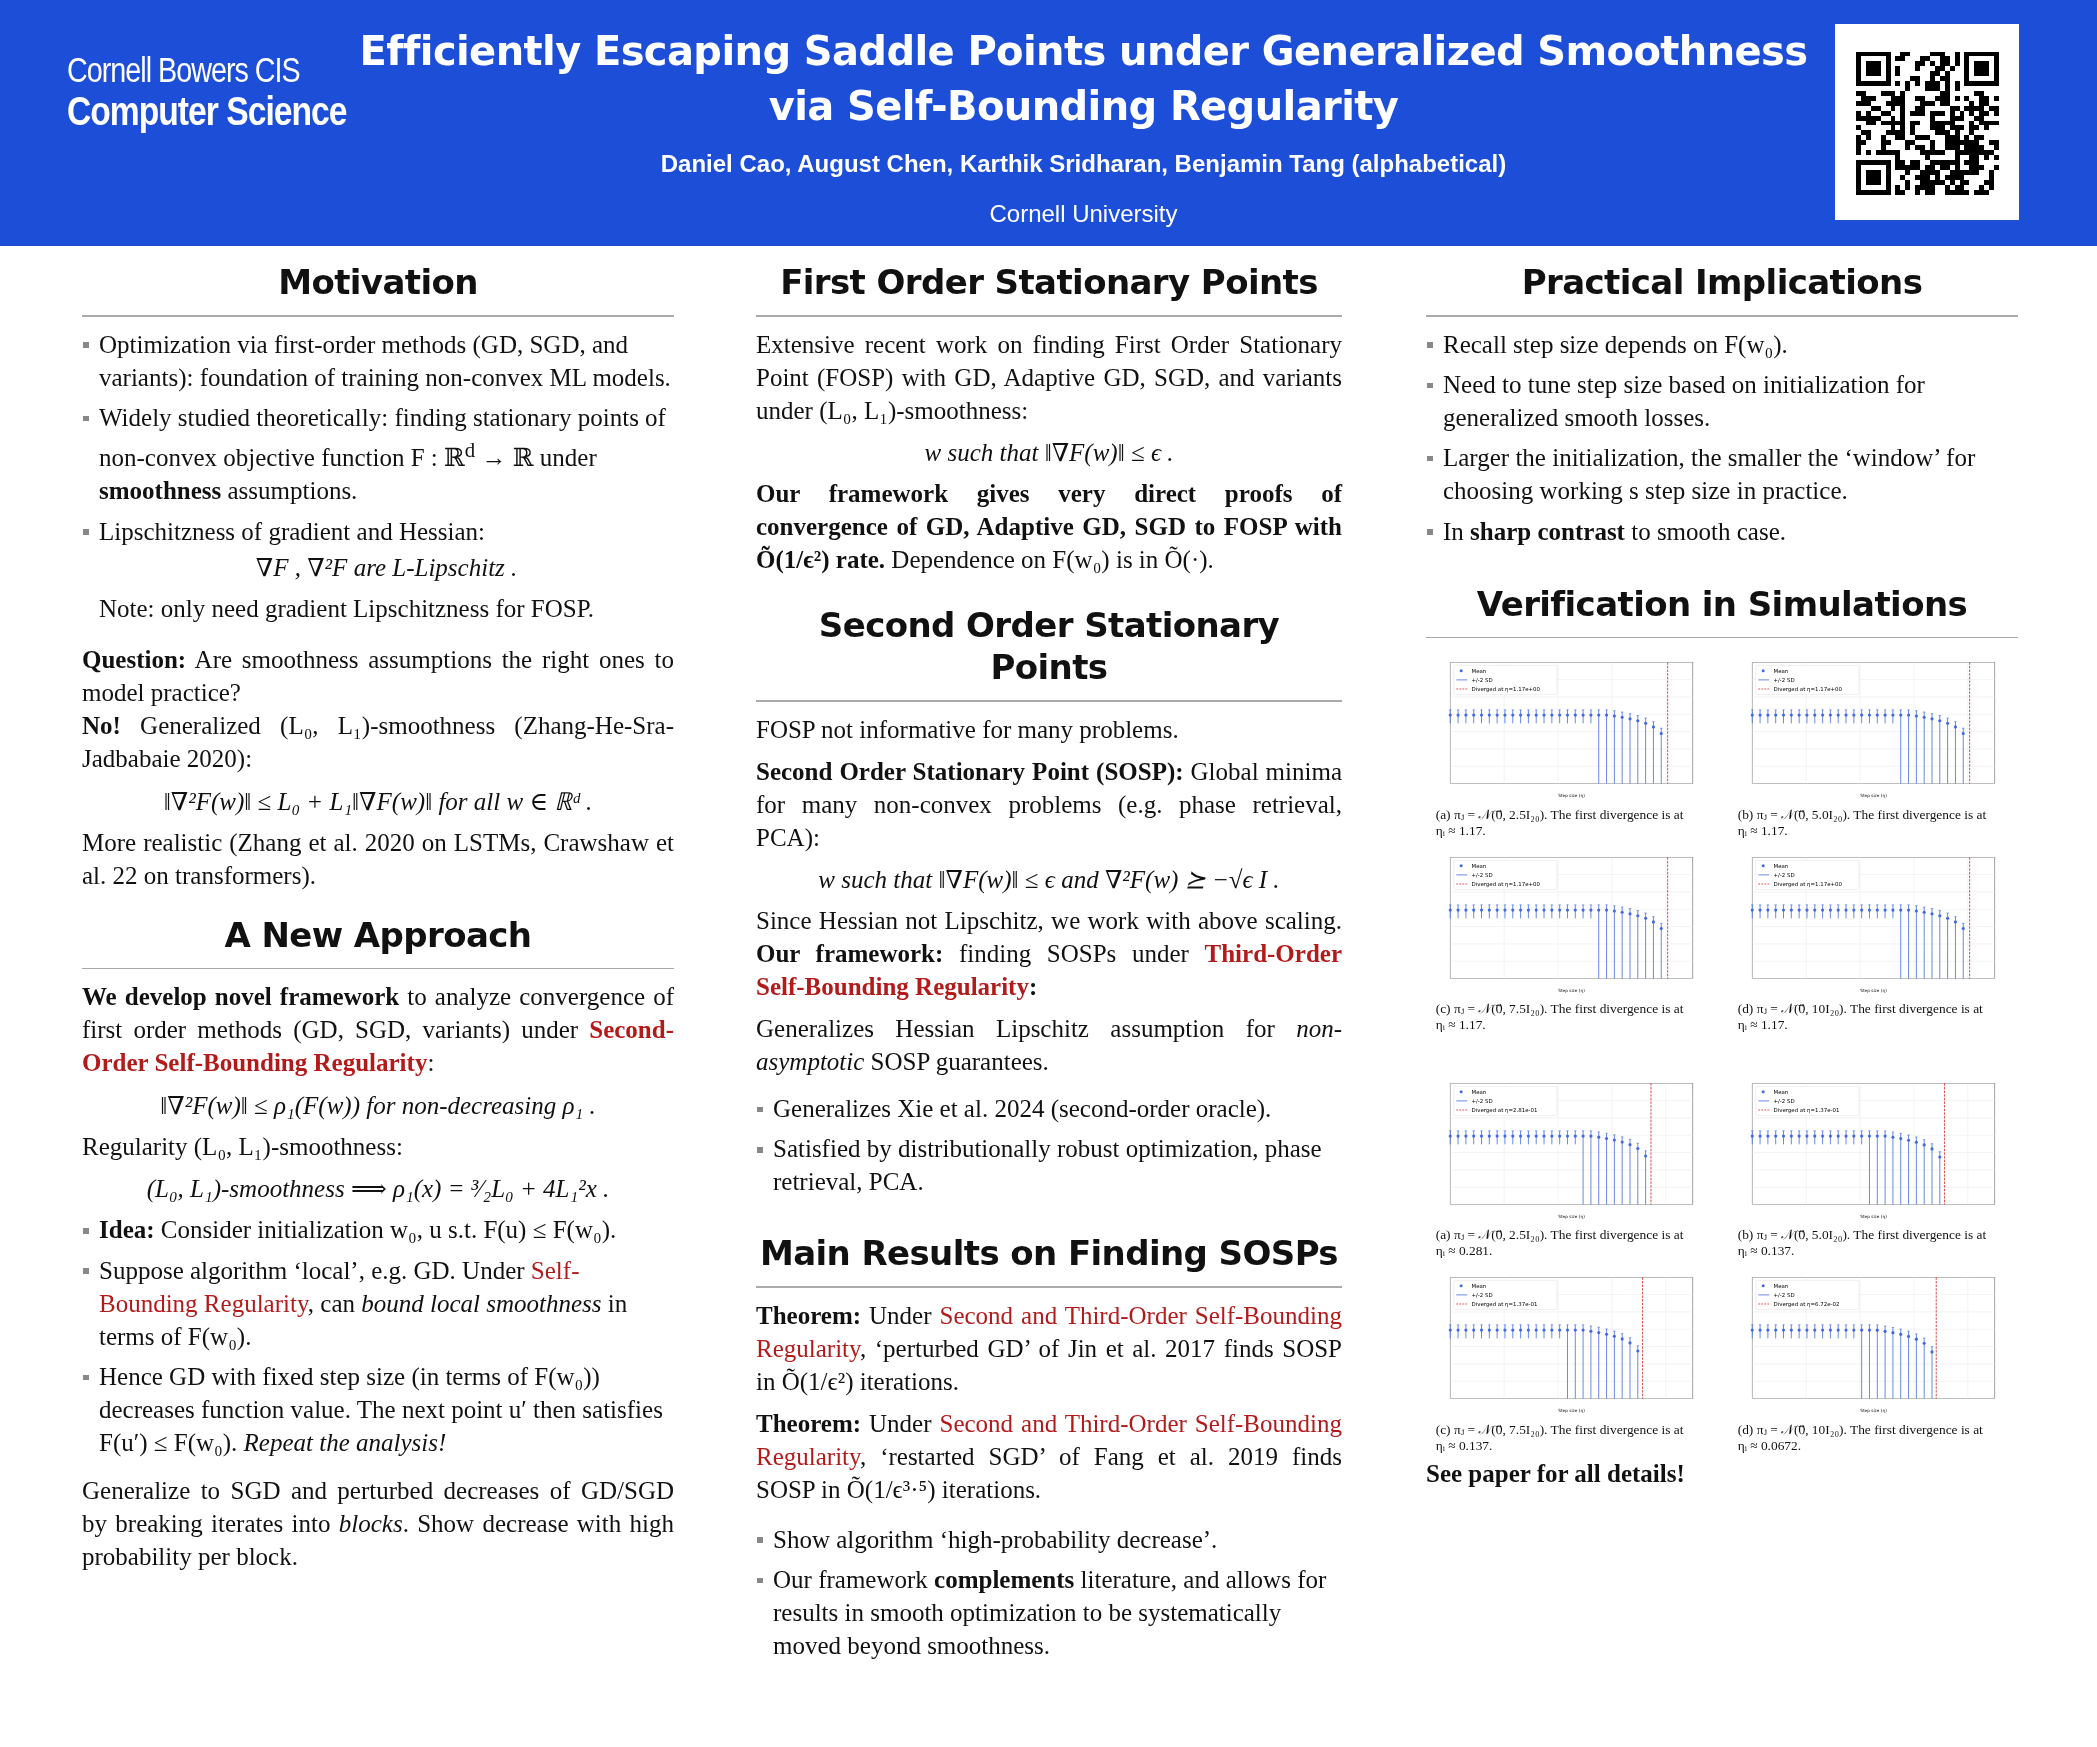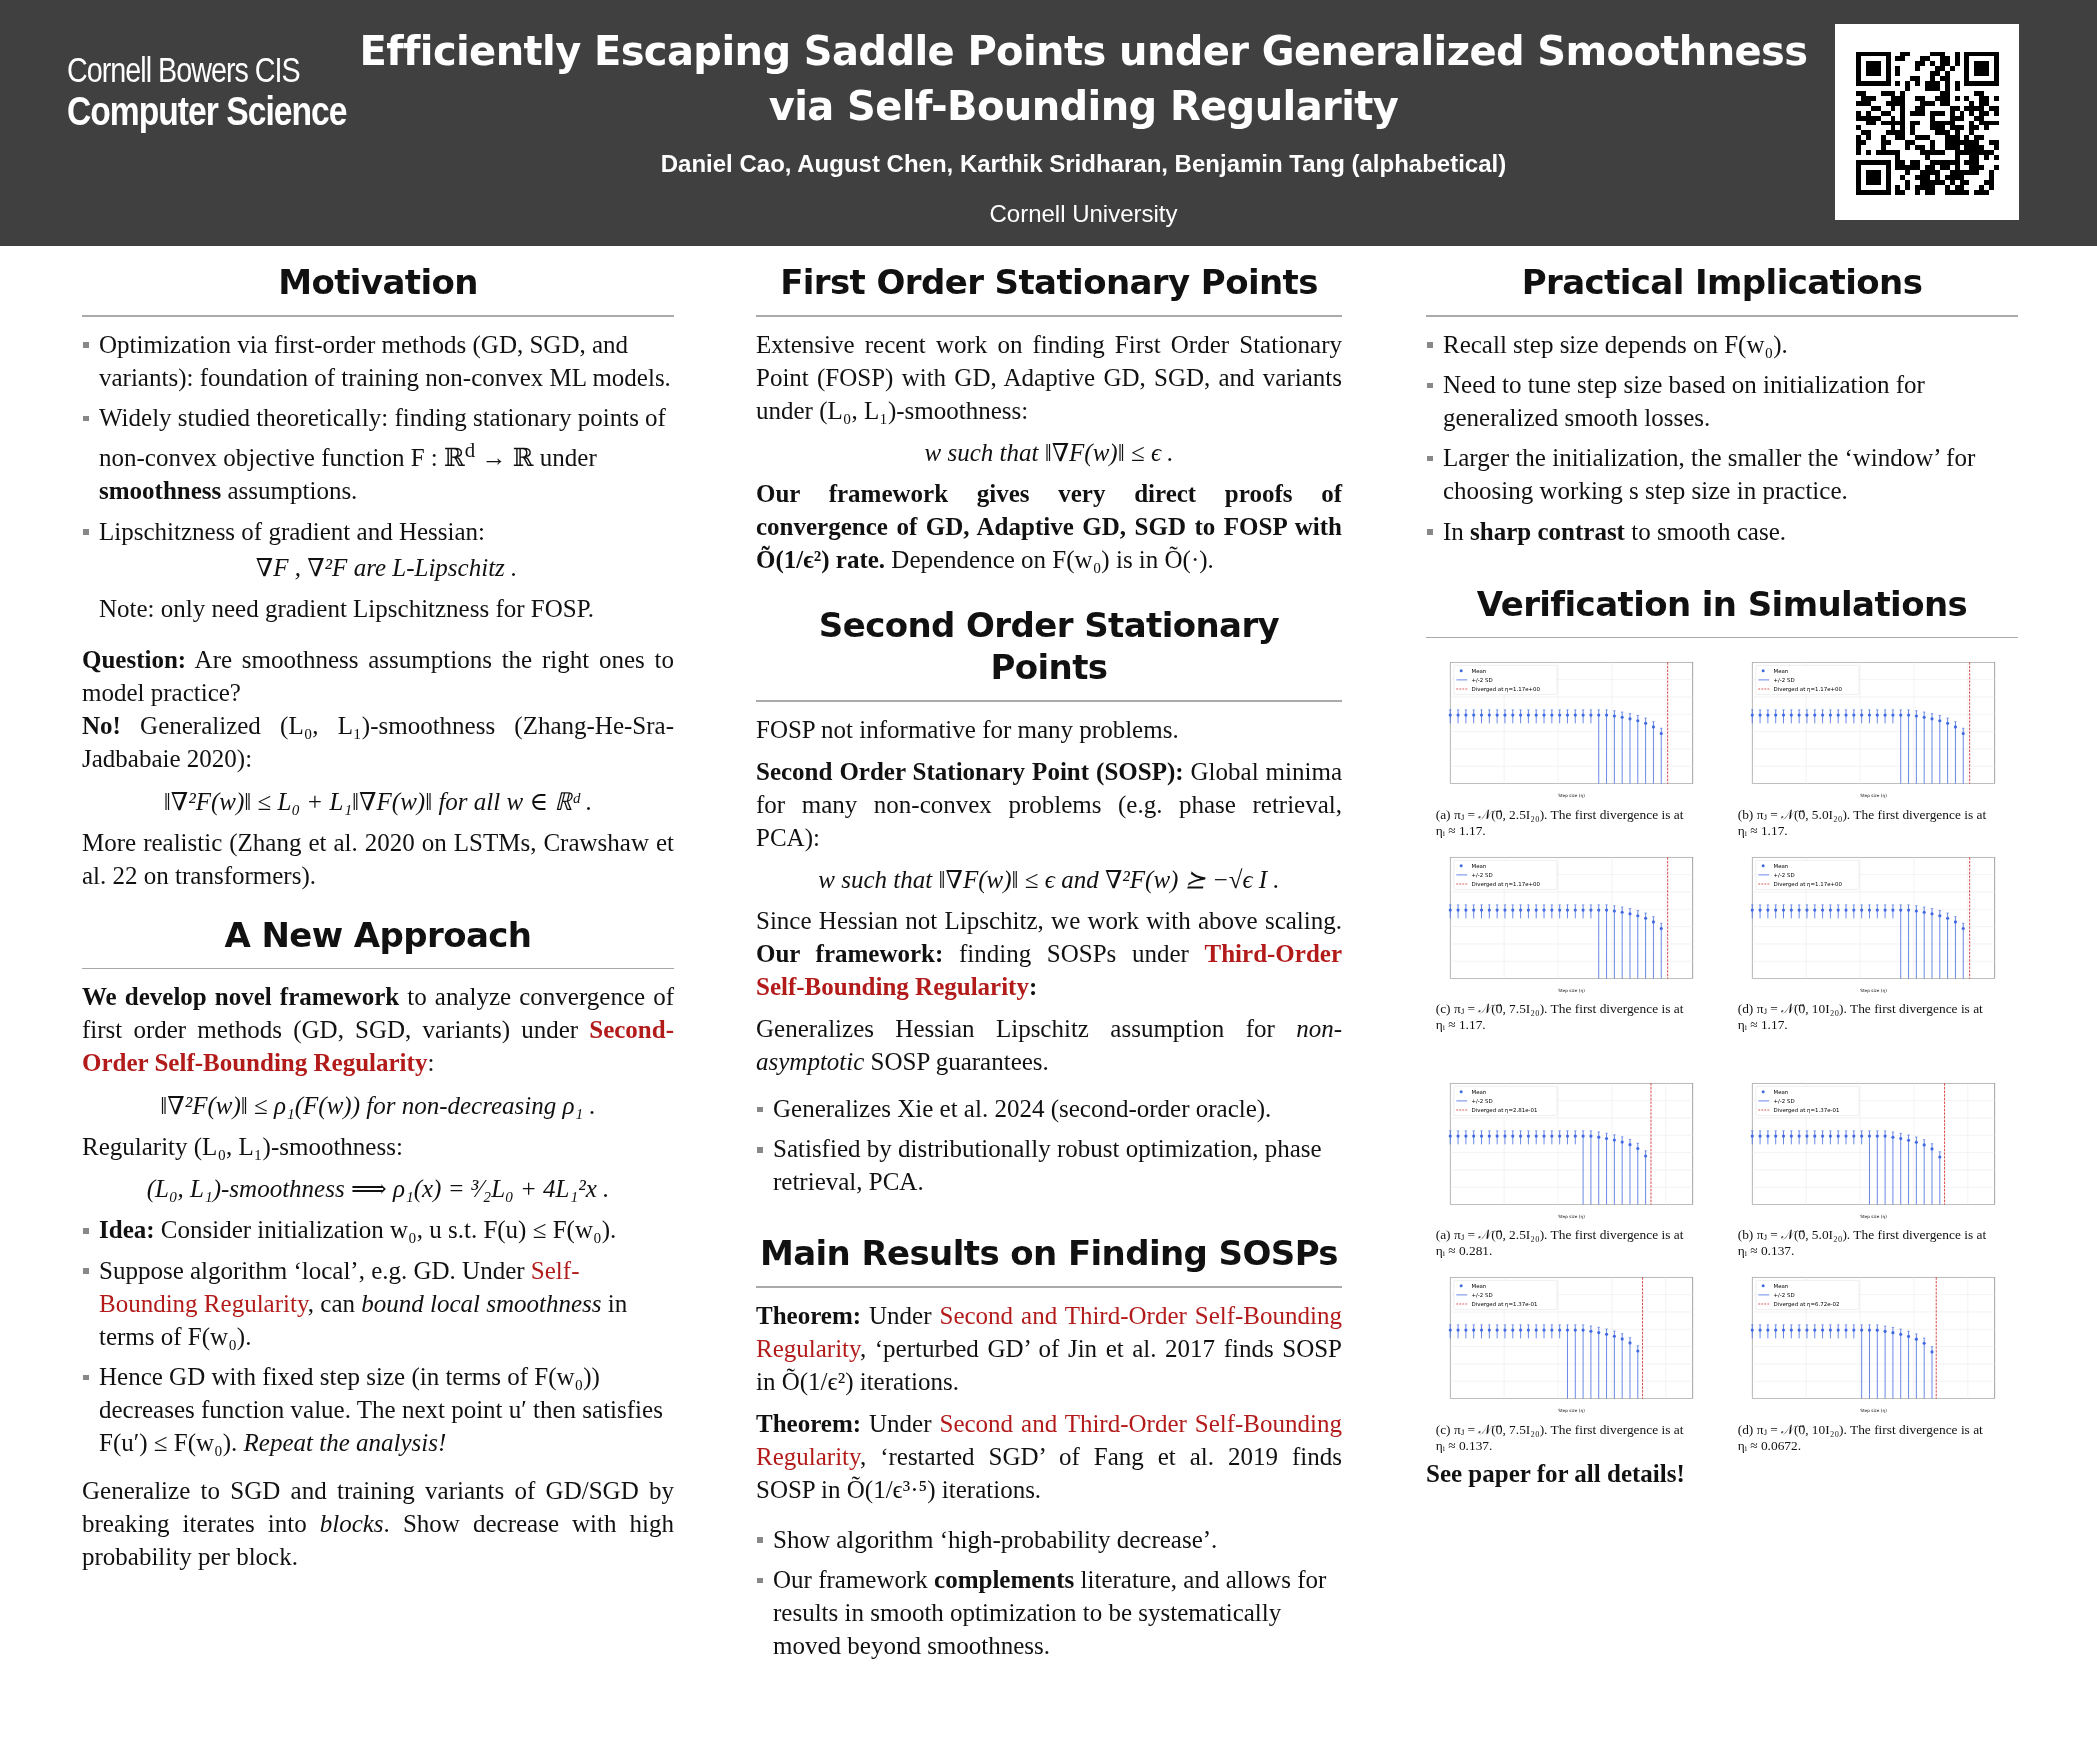--- a/index.html
+++ b/index.html
@@ -1,19 +1,19 @@
 <!DOCTYPE html>
 <html style="font-size:9.7px"><head>
 <meta charset="utf-8">
 <style>
   * { box-sizing: border-box; margin: 0; padding: 0; }
   html, body { width: 2097px; height: 1748px; background: #ffffff; overflow: hidden; }
   body { font-family: "Liberation Serif", "DejaVu Serif", serif; color: #111; position: relative; }
 
-  .header { position: absolute; left: 0; top: 0; width: 2097px; height: 246px; background: #404040; }
+  .header { position: absolute; left: 0; top: 0; width: 2097px; height: 246px; background: #1d4ed8; }
   .logo { position: absolute; left: 67px; top: 50px; color: #fff; font-family: "Liberation Sans", sans-serif; }
   .logo .l1 { font-size: 35px; line-height: 39px; letter-spacing: -1.2px; transform: scaleX(0.82); transform-origin: left; white-space: nowrap; }
   .logo .l2 { font-size: 41px; line-height: 44px; font-weight: bold; letter-spacing: -1.2px; transform: scaleX(0.82); transform-origin: left; white-space: nowrap; }
   .title-block { position: absolute; left: 340px; top: 24px; width: 1487px; text-align: center; color: #fff; font-family: "DejaVu Sans", sans-serif; }
   .title { font-size: 40px; font-weight: bold; line-height: 55px; letter-spacing: -0.6px; }
   .authors { font-size: 24px; margin-top: 16px; font-family: "Liberation Sans", sans-serif; font-weight: bold; }
   .affil { font-size: 24px; margin-top: 22px; font-family: "Liberation Sans", sans-serif; }
   .qr { position: absolute; left: 1835px; top: 24px; width: 184px; height: 196px; background: #fff; }
   .qr svg { position: absolute; left: 20.6px; top: 22.5px; width: 143px; height: 152px; }
 
@@ -233,21 +233,21 @@
   <div class="sec-rule"></div>
   <p><b>We develop novel framework</b><span> to analyze convergence of first order methods (GD, SGD, variants) under </span><span class="redb">Second-Order Self-Bounding Regularity</span><span>:</span></p>
   <div class="eq">‖∇²F(w)‖ ≤ ρ₁(F(w)) for non-decreasing ρ₁ .</div>
   <p>Regularity (L₀, L₁)-smoothness:</p>
   <div class="eq">(L₀, L₁)-smoothness ⟹ ρ₁(x) = ³⁄₂L₀ + 4L₁²x .</div>
   <ul style="">
     <li><b>Idea:</b><span> Consider initialization w₀, u s.t. F(u) ≤ F(w₀).</span></li>
     <li><span>Suppose algorithm ‘local’, e.g. GD. Under </span><span class="red">Self-Bounding Regularity</span><span>, can </span><i>bound local smoothness</i><span> in terms of F(w₀).</span></li>
     <li><span>Hence GD with fixed step size (in terms of F(w₀)) decreases function value. The next point u′ then satisfies F(u′) ≤ F(w₀). </span><i>Repeat the analysis!</i></li>
   </ul>
-  <p style="margin-top:14.6px"><span>Generalize to SGD and training variants of GD/SGD by breaking iterates into </span><i>blocks</i><span>. Show decrease with high probability per block.</span></p>
+  <p style="margin-top:14.6px"><span>Generalize to SGD and perturbed decreases of GD/SGD by breaking iterates into </span><i>blocks</i><span>. Show decrease with high probability per block.</span></p>
 </div>
 
 <div class="col col2">
   <div class="sec-title">First Order Stationary Points</div>
   <div class="sec-rule"></div>
   <p>Extensive recent work on finding First Order Stationary Point (FOSP) with GD, Adaptive GD, SGD, and variants under (L₀, L₁)-smoothness:</p>
   <div class="eq">w such that ‖∇F(w)‖ ≤ ϵ .</div>
   <p><b>Our framework gives very direct proofs of convergence of GD, Adaptive GD, SGD to FOSP with Õ(1/ϵ²) rate.</b><span> Dependence on F(w₀) is in Õ(·).</span></p>
 
   <div class="sec-title" style="margin-top:28px">Second Order Stationary Points</div>

